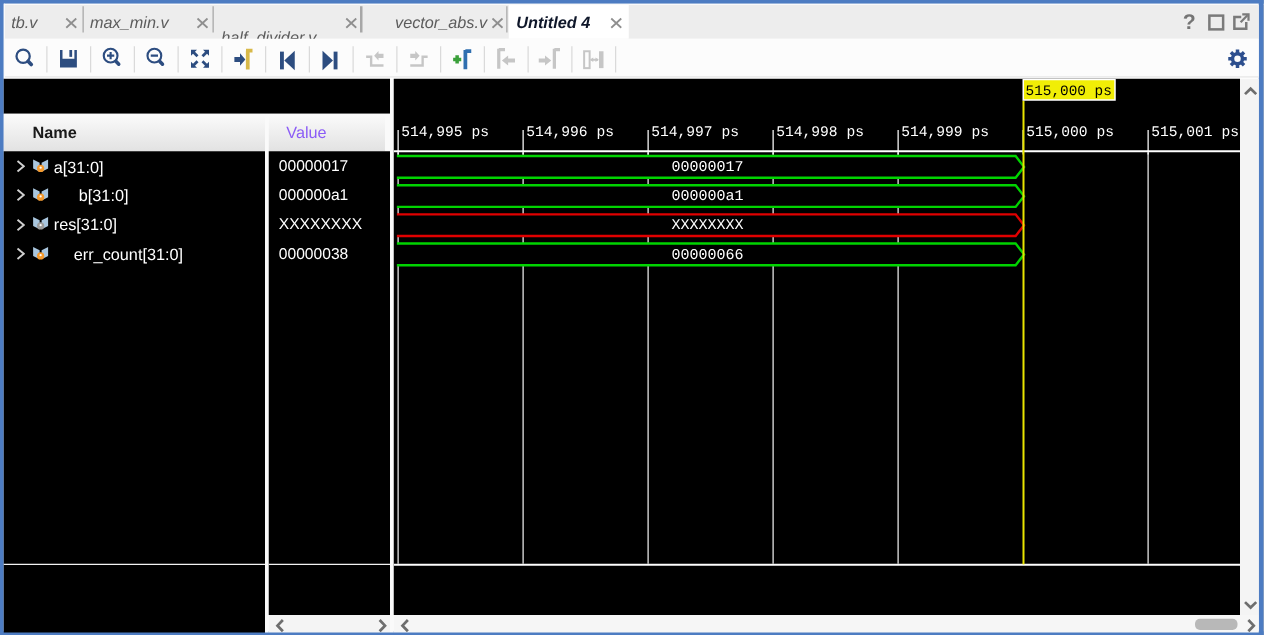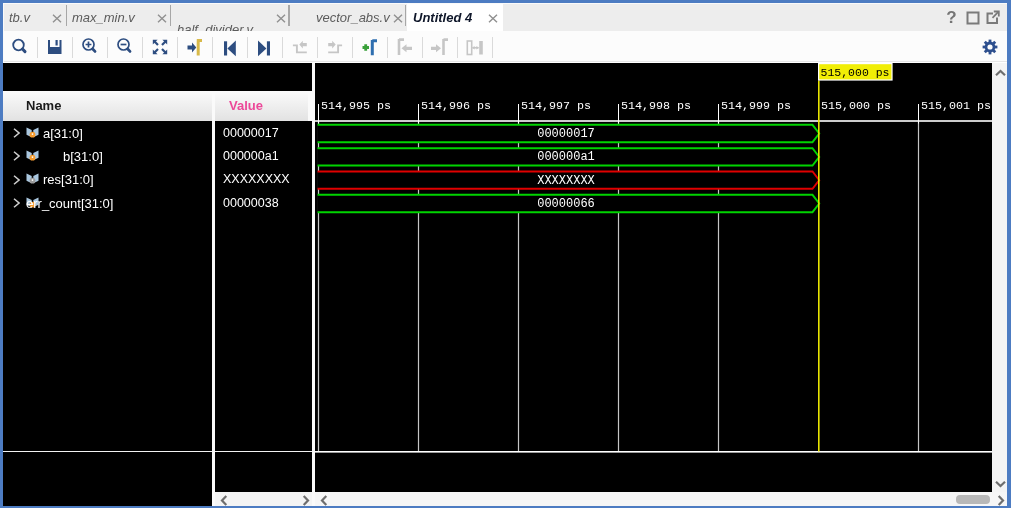--- a/index.html
+++ b/index.html
@@ -186,21 +186,21 @@
 <div class="abs" style="left:3px;top:90.5px;width:209px;height:30px;background:linear-gradient(#fbfbfb,#e2e2e2);"></div>
 <div class="abs" style="left:3px;top:120.5px;width:209px;height:385px;background:#000;"></div>
 <div class="abs" style="left:212px;top:90.5px;width:3px;height:415px;background:#fafafa;"></div>
 <div class="abs" style="left:215px;top:90.5px;width:93px;height:30px;background:linear-gradient(#fbfbfb,#e2e2e2);"></div>
 <div class="abs" style="left:308px;top:90.5px;width:3.5px;height:30px;background:#fafafa;"></div>
 <div class="abs" style="left:215px;top:120.5px;width:96.5px;height:371px;background:#000;"></div>
 <div class="abs" style="left:311.5px;top:63px;width:3.5px;height:442.5px;background:#fafafa;"></div>
 <div class="abs" style="left:315px;top:63px;width:677px;height:428.5px;background:#000;"></div>
 
 <div class="abs" style="left:2px;top:90.5px;height:30px;line-height:30px;font-size:13px;font-weight:bold;color:#1a1a1a;margin-left:24px;">Name</div>
-<div class="abs" style="left:229px;top:90.5px;height:30px;line-height:30px;font-size:13px;font-weight:bold;color:#ec4899;">Value</div>
+<div class="abs" style="left:229px;top:90.5px;height:30px;line-height:30px;font-size:13px;font-weight:normal;color:#8b5cf6;">Value</div>
 
 <div class="abs" style="left:3px;top:450.8px;width:209px;height:1.6px;background:#f2f2f2;"></div>
 <div class="abs" style="left:215px;top:450.8px;width:96.5px;height:1.6px;background:#f2f2f2;"></div>
 
 <div id="rows">
 
   <svg class="abs" style="left:13px;top:128px;" width="7" height="10">
       <path d="M1,0.8 L6,5 L1,9.2" fill="none" stroke="#cfcfcf" stroke-width="1.5"></path>
     </svg>
   <svg class="abs" style="left:26px;top:126.5px;" width="13" height="12">
@@ -238,21 +238,21 @@
 
   <svg class="abs" style="left:13px;top:198px;" width="7" height="10">
       <path d="M1,0.8 L6,5 L1,9.2" fill="none" stroke="#cfcfcf" stroke-width="1.5"></path>
     </svg>
   <svg class="abs" style="left:26px;top:196.5px;" width="13" height="12">
     <polygon points="0.5,0.6 5.7,3.1 5.7,10.3 0.5,7.8" fill="#a9c6de"></polygon>
     <polygon points="12.5,0.6 7.3,3.1 7.3,10.3 12.5,7.8" fill="#a9c6de"></polygon>
     <circle cx="6.5" cy="7.7" r="2.9" fill="#f49a2e"></circle>
     <circle cx="6.5" cy="7.1" r="0.9" fill="#ffffff"></circle>
   </svg>
-  <div class="abs rowtxt" style="left:26px;top:191.5px;">err_count[31:0]</div>
+  <div class="abs rowtxt" style="left:59px;top:191.5px;">err_count[31:0]</div>
   <div class="abs valtxt" style="left:223px;top:191.5px;">00000038</div>
 </div>
 
 <svg id="wave" class="abs" style="left:315px;top:63px;" width="677" height="427">
 
   <g stroke="#c6c6c6" stroke-width="1.2">
     <path d="M3.5,59 V388"></path>
     <path d="M103.5,59 V388"></path>
     <path d="M203.5,59 V388"></path>
     <path d="M303.5,59 V388"></path>

